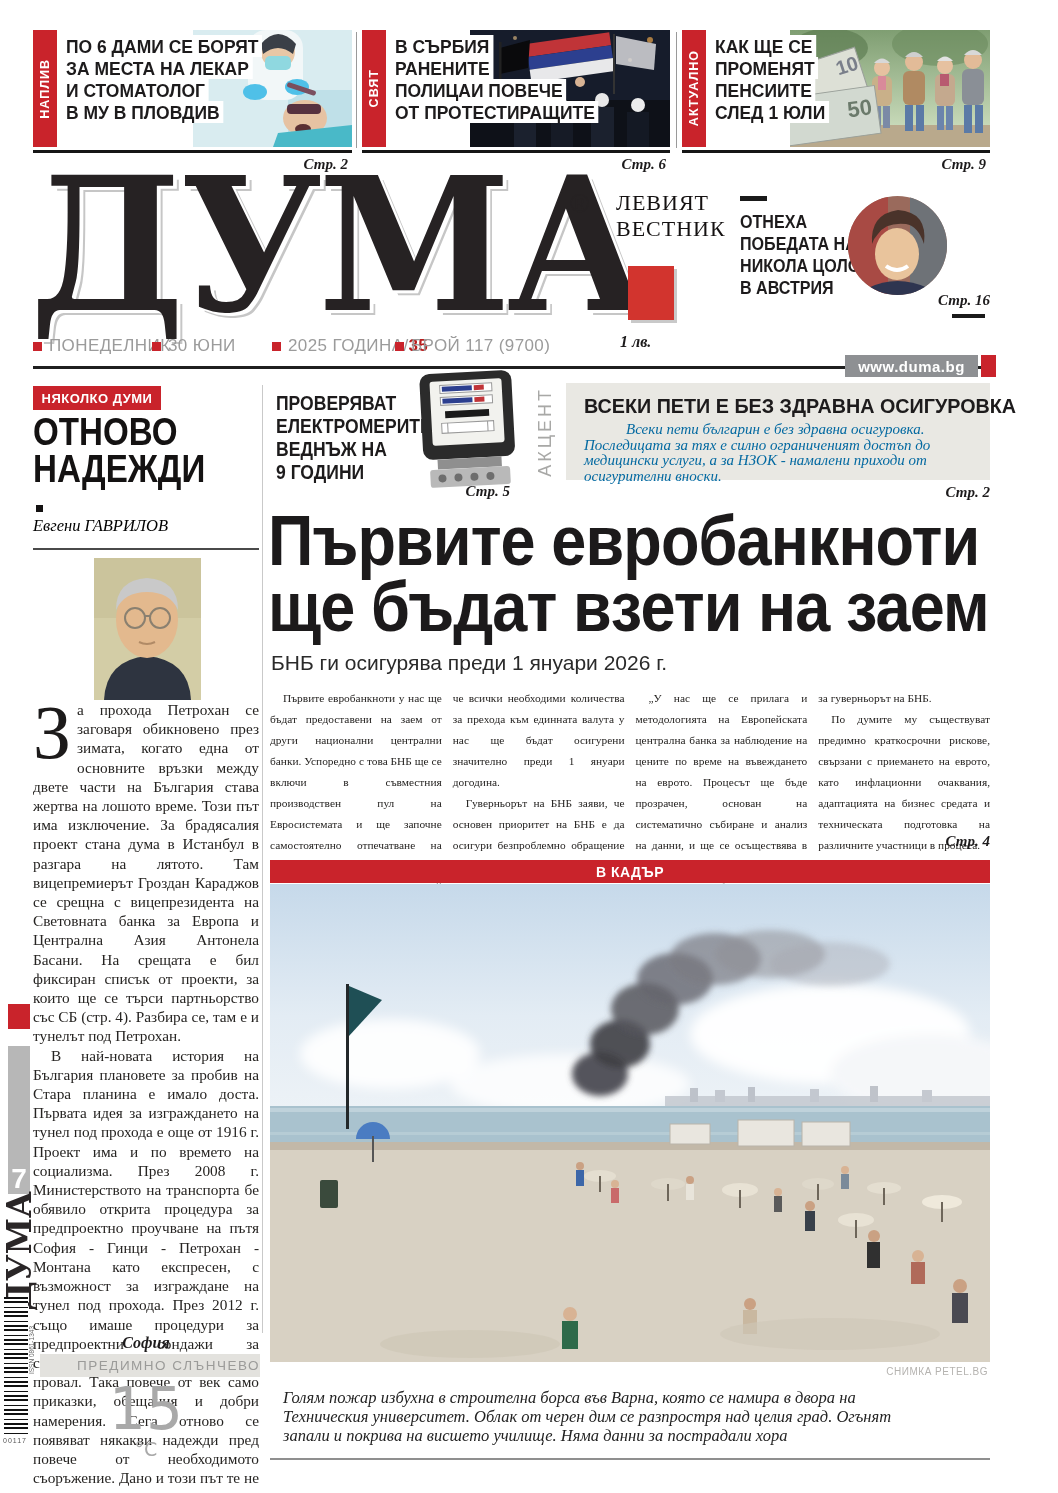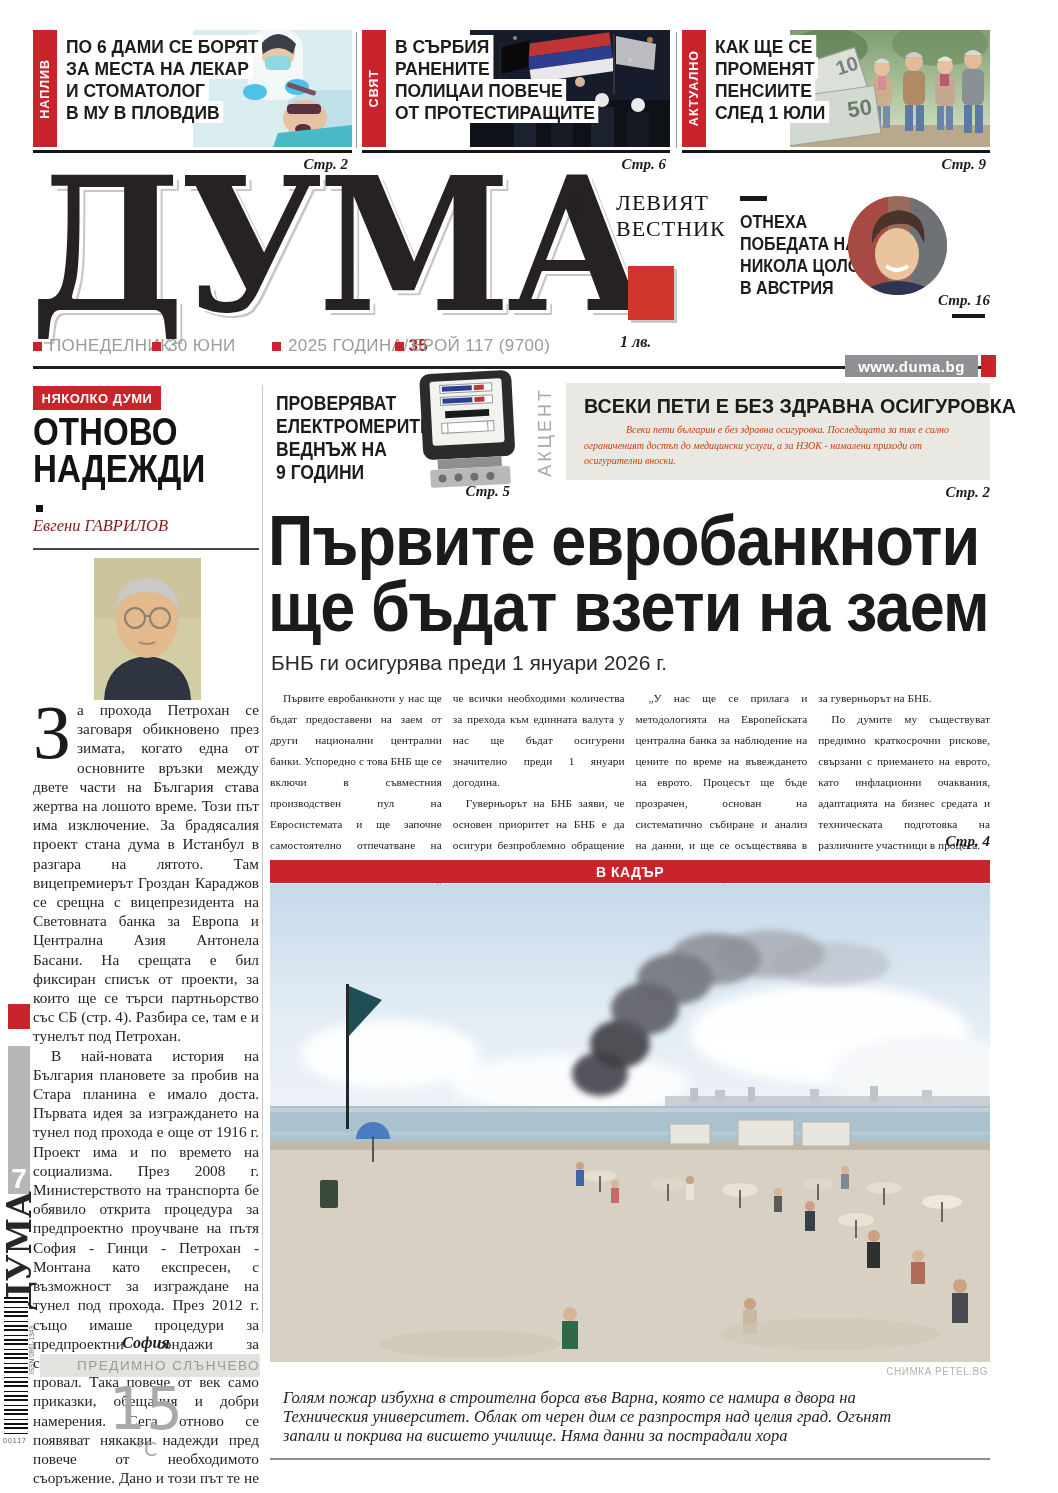--- a/index.html
+++ b/index.html
@@ -53,21 +53,21 @@
   #www-sq{left:981px;top:355px;width:15px;height:22px;background:#c9232b;z-index:5;}
   
   #kicker{left:33px;top:386px;width:128px;height:24px;background:#c9232b;display:flex;
           align-items:center;justify-content:center;}
   #kicker span{color:#fff;font-weight:bold;font-size:13px;letter-spacing:.5px;}
   #op-title{left:33px;top:413px;}
   #op-title p{font-weight:bold;font-size:39px;line-height:37px;transform:scaleX(.85);
               transform-origin:left;white-space:nowrap;color:#141212;}
   #op-bullet{left:36px;top:505px;width:7px;height:7px;background:#141212;}
   #op-author{left:33px;top:516px;font-family:"Liberation Serif",serif;font-style:italic;
-             font-size:16.5px;color:#7f1d1d;}
+             font-size:16.5px;color:#000000;}
   #op-rule{left:33px;top:548px;width:226px;height:2px;background:#4a4a4a;}
   #op-photo{left:94px;top:558px;width:107px;height:142px;}
   #op-body{left:33px;top:700px;width:226px;font-family:"Liberation Serif",serif;
            font-size:15.3px;line-height:19.2px;text-align:justify;color:#262422;}
   #op-body .dropcap{float:left;font-family:"Liberation Serif",serif;font-size:76px;
                     line-height:60px;padding:2px 6px 0 0;color:#1c1a1a;}
   #op-body p.ind{text-indent:18px;}
   
   #spine-red{left:8px;top:1004px;width:22px;height:25px;background:#c9232b;}
   #spine-gray{left:8px;top:1046px;width:22px;height:148px;background:#b7b7b7;
@@ -94,21 +94,21 @@
   #meter-title p{font-weight:bold;font-size:19.5px;line-height:23px;transform:scaleX(.9);
                  transform-origin:left;white-space:nowrap;}
   #meter-photo{left:412px;top:370px;width:112px;height:120px;transform:rotate(-3deg);}
   #meter-page{left:370px;top:483px;width:140px;}
   #accent-tag{left:528px;top:383px;width:34px;height:97px;display:flex;align-items:center;justify-content:center;}
   #accent-tag span{color:#a8a8a6;font-size:18px;letter-spacing:3px;}
   #accent-box{left:566px;top:383px;width:424px;height:97px;background:#e9e8e3;}
   #accent-title{margin:11px 0 4px 18px;font-weight:bold;font-size:21px;transform:scaleX(.94);
                 transform-origin:left;white-space:nowrap;}
   #accent-text{margin:0 14px 0 18px;font-family:"Liberation Serif",serif;font-style:italic;
-               font-size:10px;line-height:15.5px;text-indent:42px;color:#c2410c;}
+               font-size:15px;line-height:15.5px;text-indent:42px;color:#0369a1;}
   #accent-page{left:855px;top:484px;width:135px;}
   #col-rule{left:262px;top:385px;width:1px;height:948px;background:#c9c9c9;}
   
   #main-headline{left:268px;top:508px;}
   #main-headline p{font-weight:bold;font-size:70px;line-height:66px;letter-spacing:-1px;
                    transform:scaleX(.9);transform-origin:left;white-space:nowrap;color:#1c1a1b;}
   #subhead{left:271px;top:651px;font-size:21px;color:#2a2a2a;text-align:center;}
   #lead-cols{left:270px;top:688px;width:720px;display:flex;gap:11px;}
   #lead-cols .col{width:172px;font-family:"Liberation Serif",serif;font-size:11.4px;
                   line-height:21px;text-align:justify;color:#262422;}

